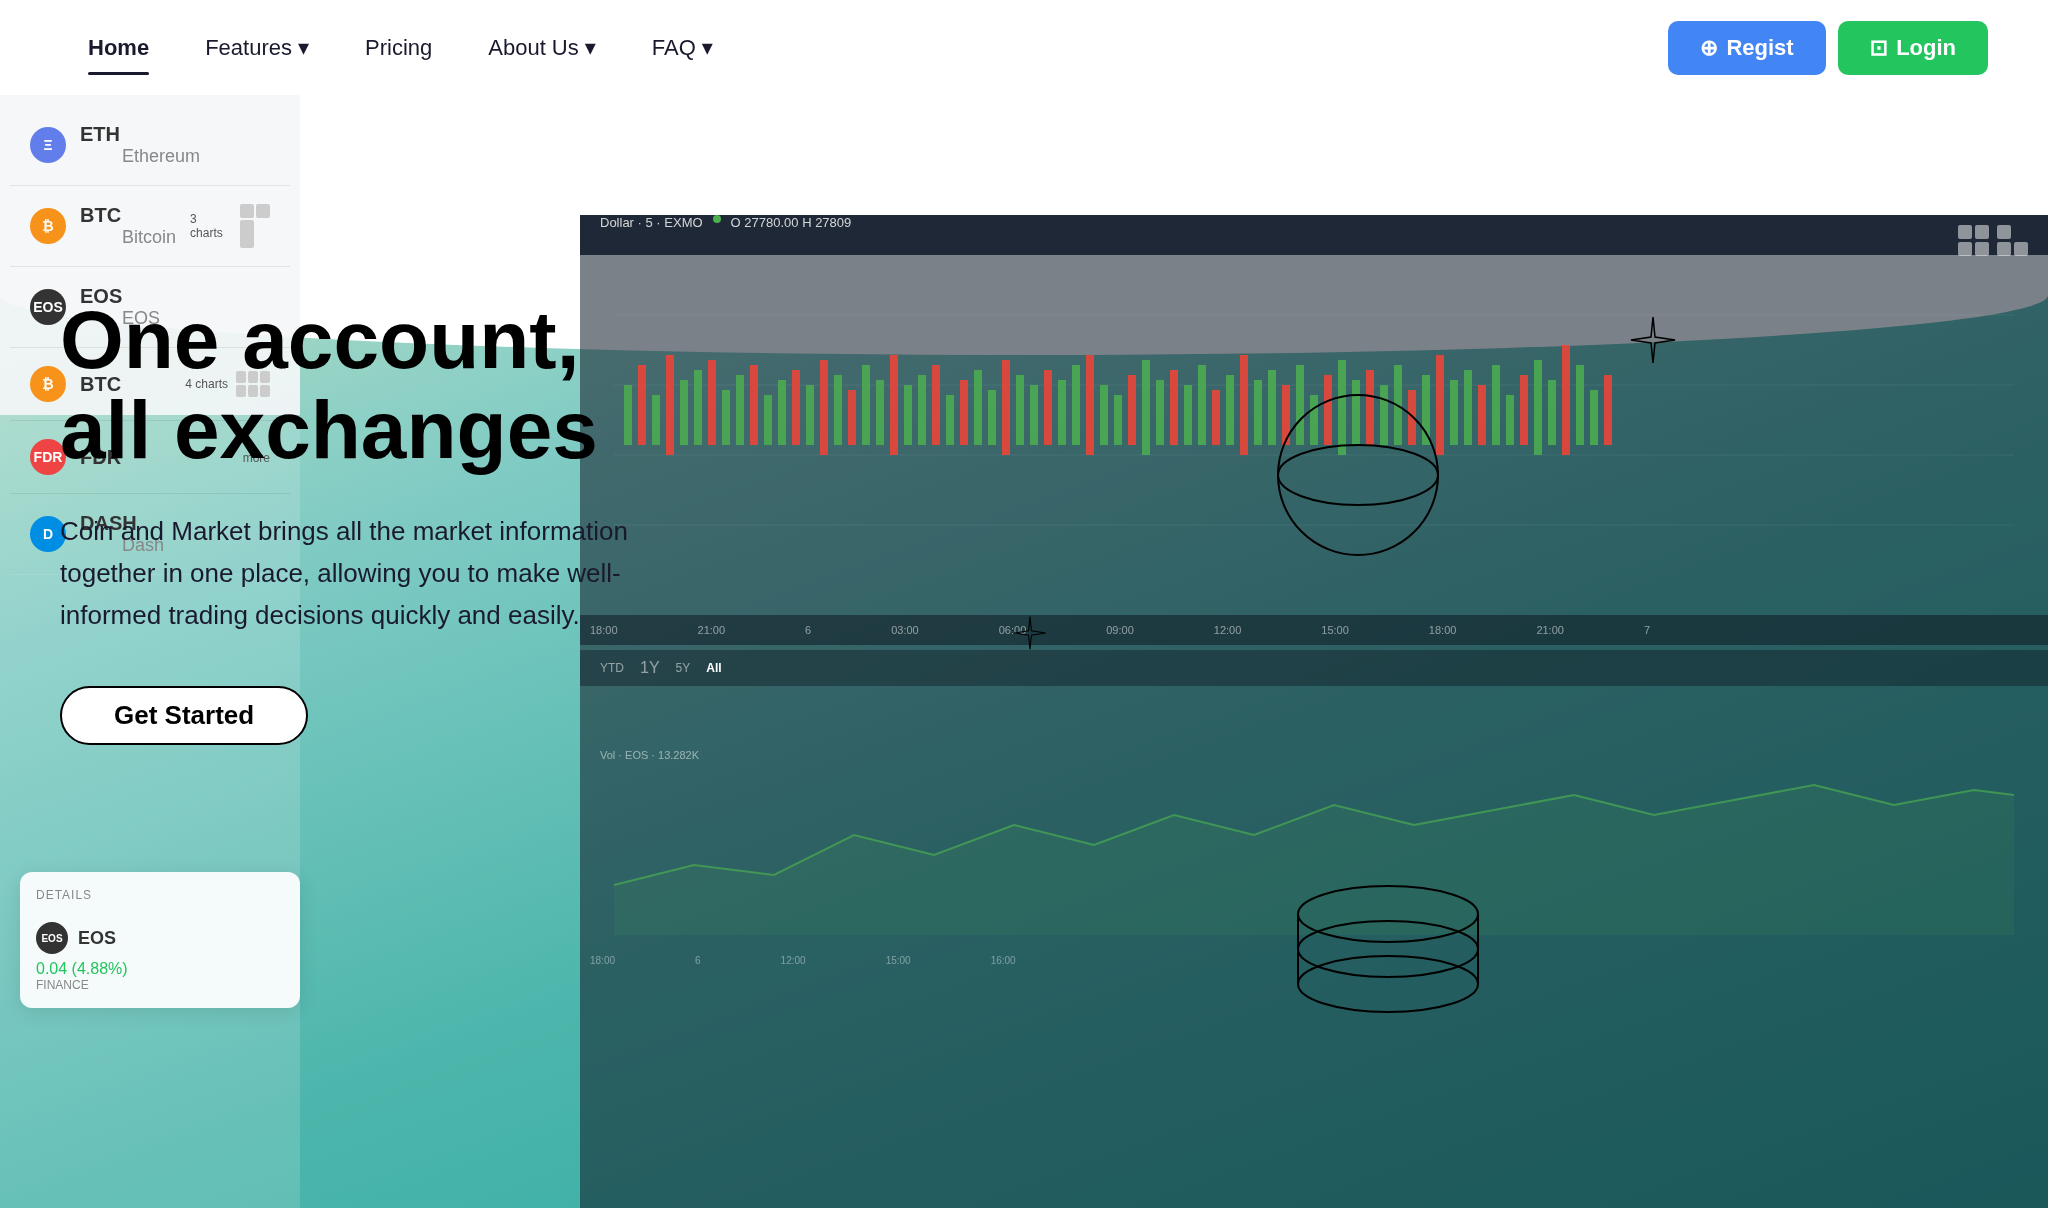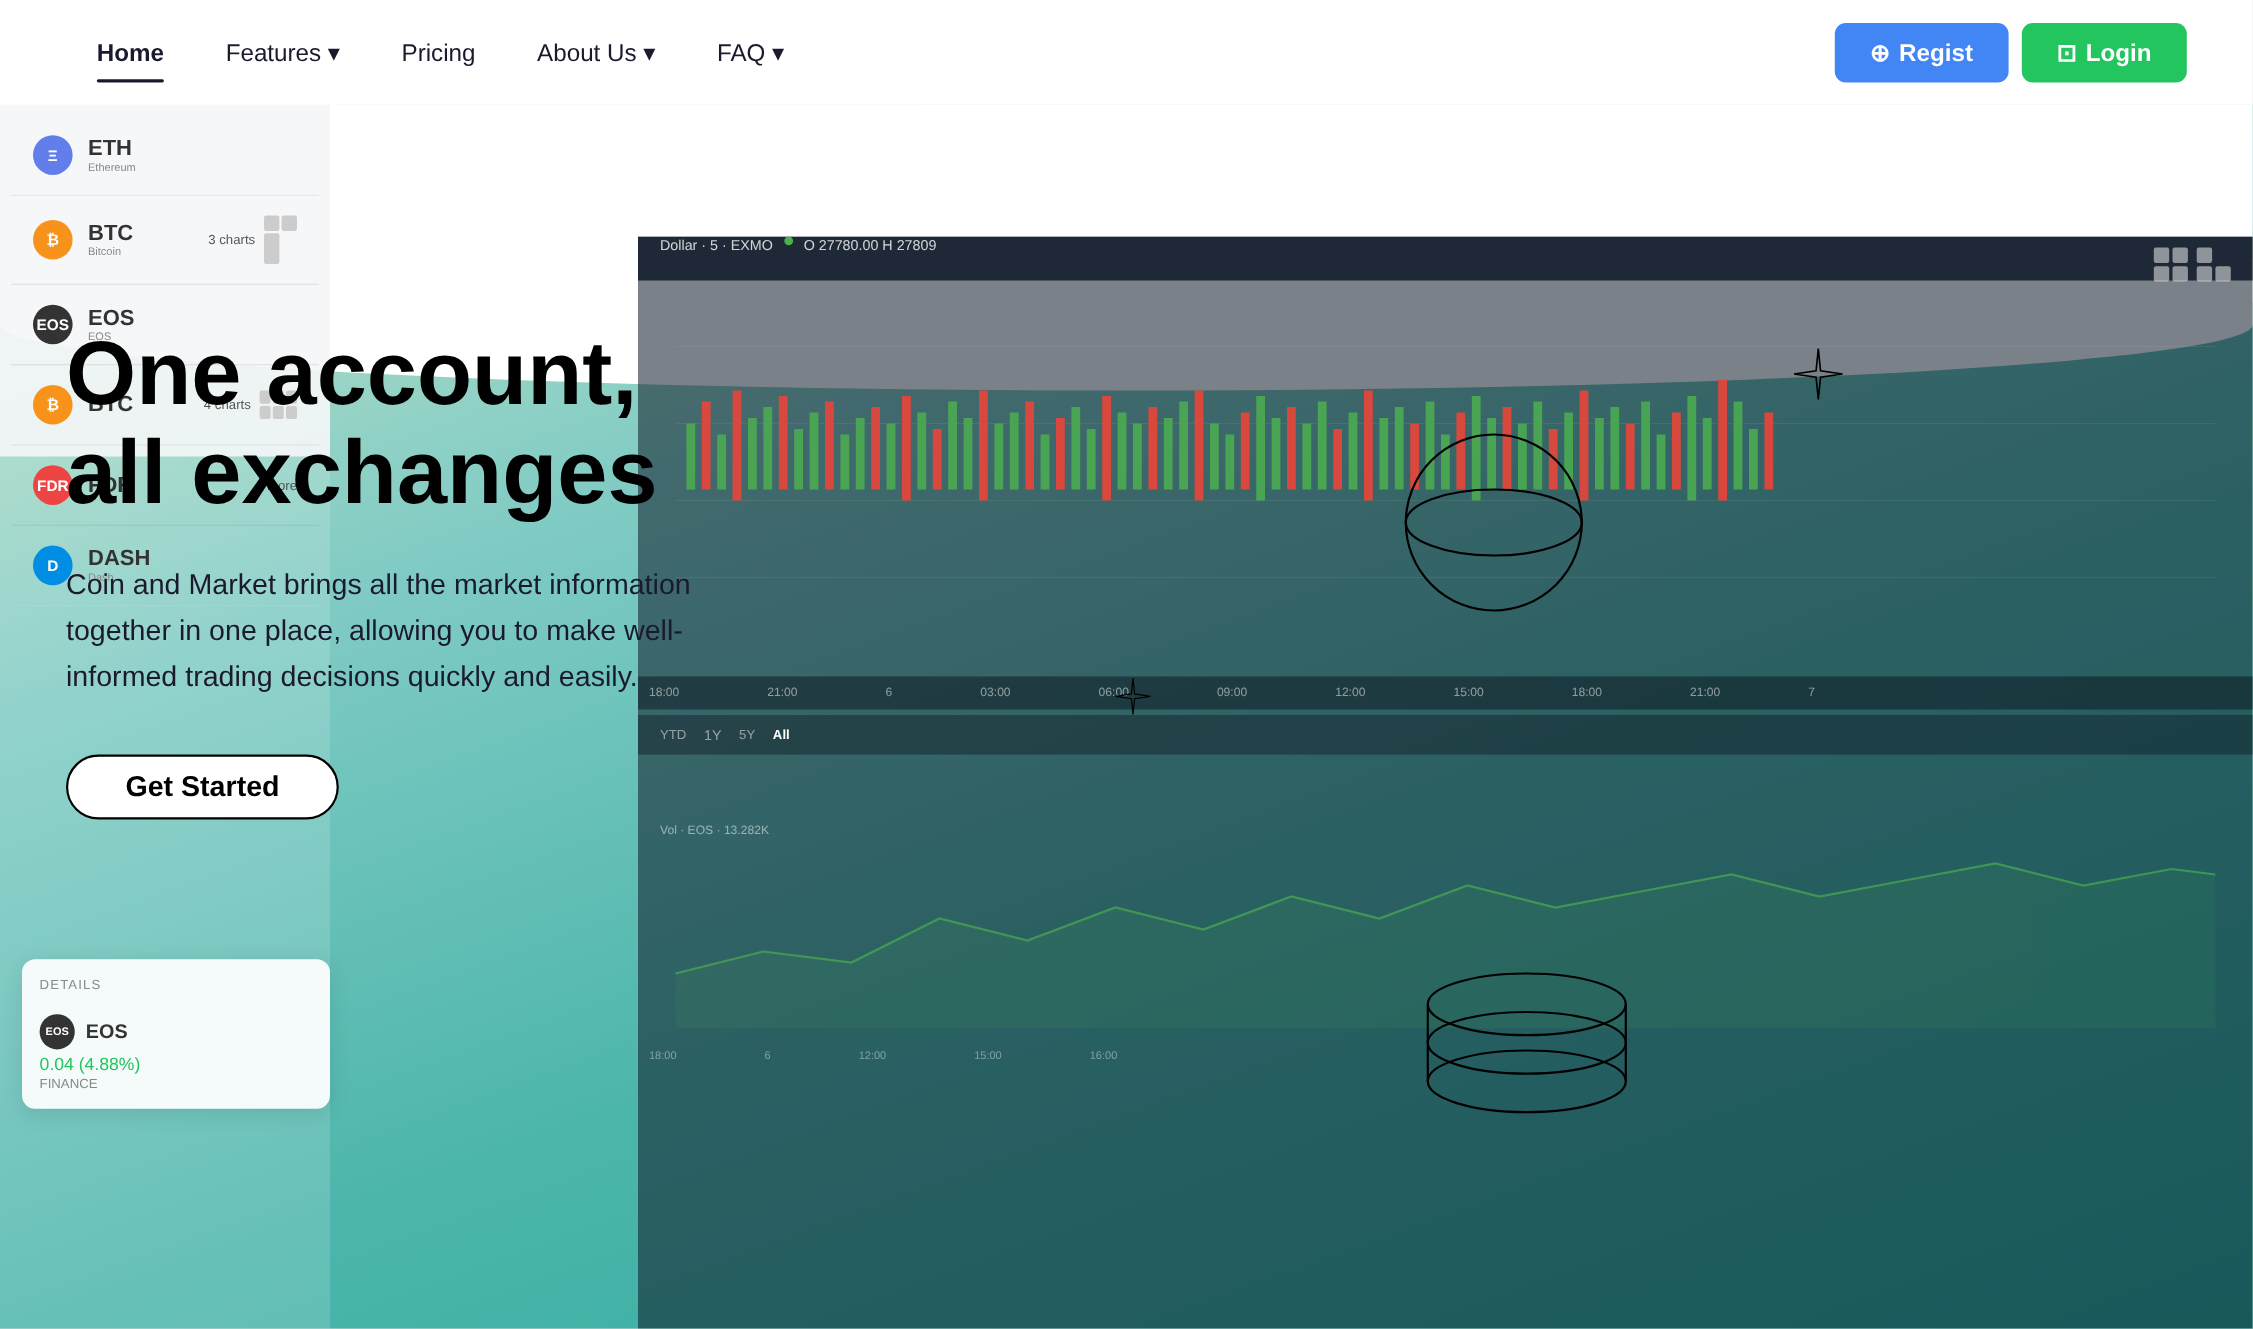--- a/index.html
+++ b/index.html
@@ -170,22 +170,23 @@
     .coin-info {
       display: flex;
       flex-direction: column;
     }
     .coin-symbol {
       font-size: 20px;
       font-weight: 700;
       color: #fff;
     }
     .coin-name {
-      font-size: 10px;
+      font-size: 18px;
       color: rgba(255,255,255,0.7);
+      margin-left: 42px;
     }
 
     
     .hero-content {
       position: absolute;
       top: 200px;
       left: 60px;
       z-index: 10;
       max-width: 700px;
     }
@@ -514,21 +515,21 @@
       <span style="color:rgba(255,255,255,0.5);font-size:11px;">09:00</span>
       <span style="color:rgba(255,255,255,0.5);font-size:11px;">12:00</span>
       <span style="color:rgba(255,255,255,0.5);font-size:11px;">15:00</span>
       <span style="color:rgba(255,255,255,0.5);font-size:11px;">18:00</span>
       <span style="color:rgba(255,255,255,0.5);font-size:11px;">21:00</span>
       <span style="color:rgba(255,255,255,0.5);font-size:11px;">7</span>
     </div>
 
     <div style="position:absolute;top:435px;left:0;right:0;height:36px;background:rgba(10,18,28,0.4);display:flex;align-items:center;padding:0 20px;gap:16px;">
       <span style="color:rgba(255,255,255,0.5);font-size:12px;">YTD</span>
-      <span style="color:rgba(255,255,255,0.5);font-size:13px;">1Y</span>
+      <span style="color:rgba(255,255,255,0.5);font-size:16px;">1Y</span>
       <span style="color:rgba(255,255,255,0.5);font-size:12px;">5Y</span>
       <span style="color:#fff;font-size:12px;font-weight:600;">All</span>
     </div>
 
 
     <svg viewBox="0 0 1400 200" style="position:absolute;top:520px;left:0;width:100%;height:200px;opacity:0.7;">
       <polyline points="0,150 80,130 160,140 240,100 320,120 400,90 480,110 560,80 640,100 720,70 800,90 880,75 960,60 1040,80 1120,65 1200,50 1280,70 1360,55 1400,60" fill="none" stroke="#4caf50" stroke-width="2"></polyline>
       <polyline points="0,150 80,130 160,140 240,100 320,120 400,90 480,110 560,80 640,100 720,70 800,90 880,75 960,60 1040,80 1120,65 1200,50 1280,70 1360,55 1400,60 1400,200 0,200" fill="rgba(76,175,80,0.15)" stroke="none"></polyline>
     </svg>
 

